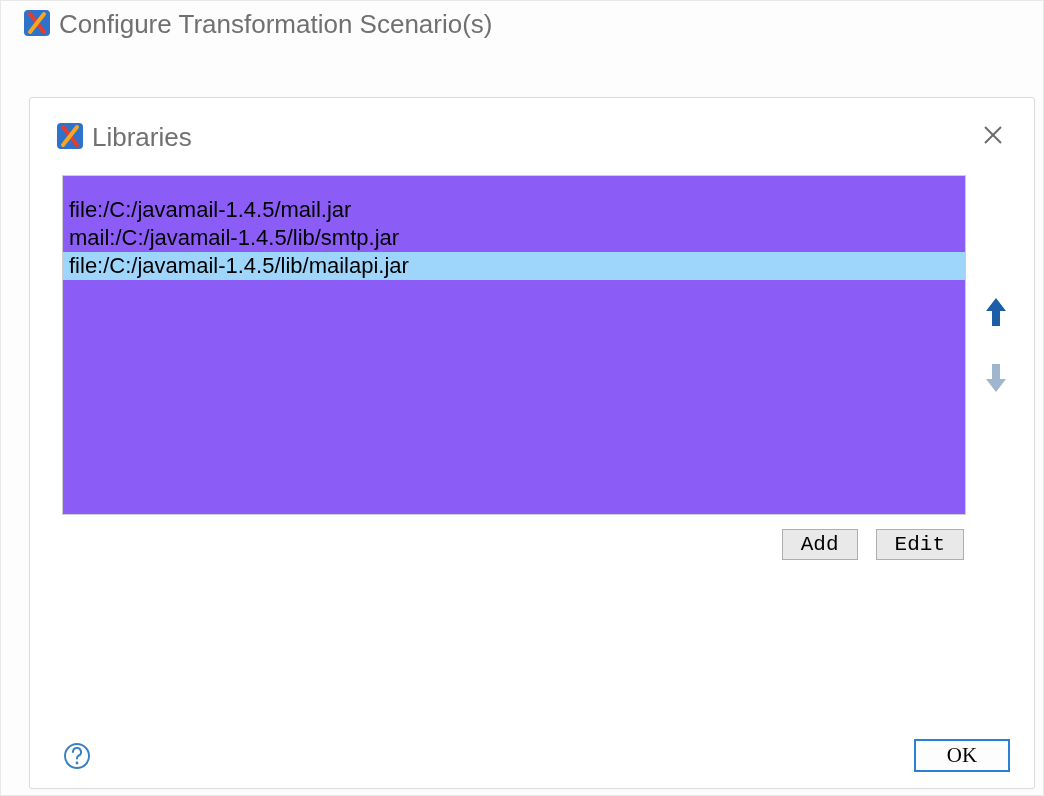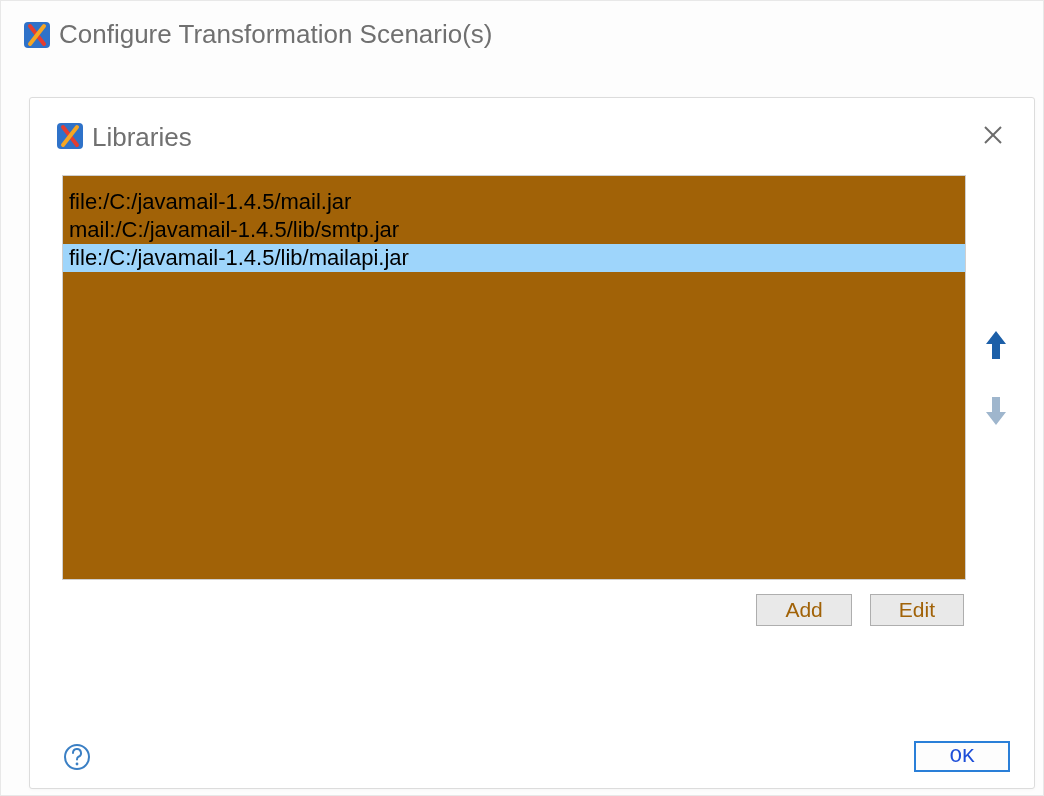--- a/index.html
+++ b/index.html
@@ -14,22 +14,21 @@
 
     .outer-window {
       position: absolute;
       top: 0; left: 0; right: 0; bottom: 0;
       background: #fdfdfd;
       border: 1px solid #e8e8e8;
     }
 
     .outer-titlebar {
       display: flex;
-      align-items: center;
-      padding: 18px 22px 12px 22px;
+      padding: 8px 22px 12px 22px;
     }
 
     .outer-title {
       font-size: 26px;
       color: #707070;
       font-weight: 400;
       margin-left: 8px;
     }
 
     .inner-dialog {
@@ -75,24 +74,24 @@
     }
 
     .content-row {
       display: flex;
       padding: 10px 16px 0px 32px;
     }
 
     .listbox {
       flex: 1;
       border: 1px solid #cfcfcf;
-      background: #a16207;
-      height: 405px;
+      background: #8b5cf6;
+      height: 340px;
       overflow: auto;
-      padding-top: 12px;
+      padding-top: 20px;
     }
 
     .list-item {
       font-size: 22px;
       line-height: 28px;
       color: #000000;
       padding: 0 6px;
       cursor: default;
       white-space: nowrap;
     }
@@ -122,24 +121,24 @@
       display: flex;
       justify-content: flex-end;
       gap: 18px;
       padding: 14px 70px 0 32px;
     }
 
     .btn {
       background: #e9e9e9;
       border: 1px solid #aeaeae;
       font-size: 21px;
-      color: #a16207;
-      padding: 3px 28px;
-      cursor: pointer;
-      font-family: Liberation Sans, sans-serif;
+      color: #000000;
+      padding: 3px 18px;
+      cursor: pointer;
+      font-family: Liberation Mono, monospace;
     }
 
     .footer-row {
       position: absolute;
       bottom: 16px;
       left: 32px;
       right: 24px;
       display: flex;
       align-items: center;
     }
@@ -153,24 +152,24 @@
     }
     .footer-buttons {
       margin-left: auto;
       display: flex;
       gap: 22px;
     }
     .btn-footer {
       background: #fdfdfd;
       border: 1px solid #b2b2b2;
       font-size: 21px;
-      color: #1d4ed8;
+      color: #000000;
       padding: 3px 22px;
       cursor: pointer;
-      font-family: Liberation Mono, monospace;
+      font-family: Liberation Serif, serif;
       min-width: 96px;
     }
     .btn-footer.default {
       border: 2px solid #2a7fd8;
       padding: 2px 30px;
     }
   </style>
 </head>
 <body>
 

